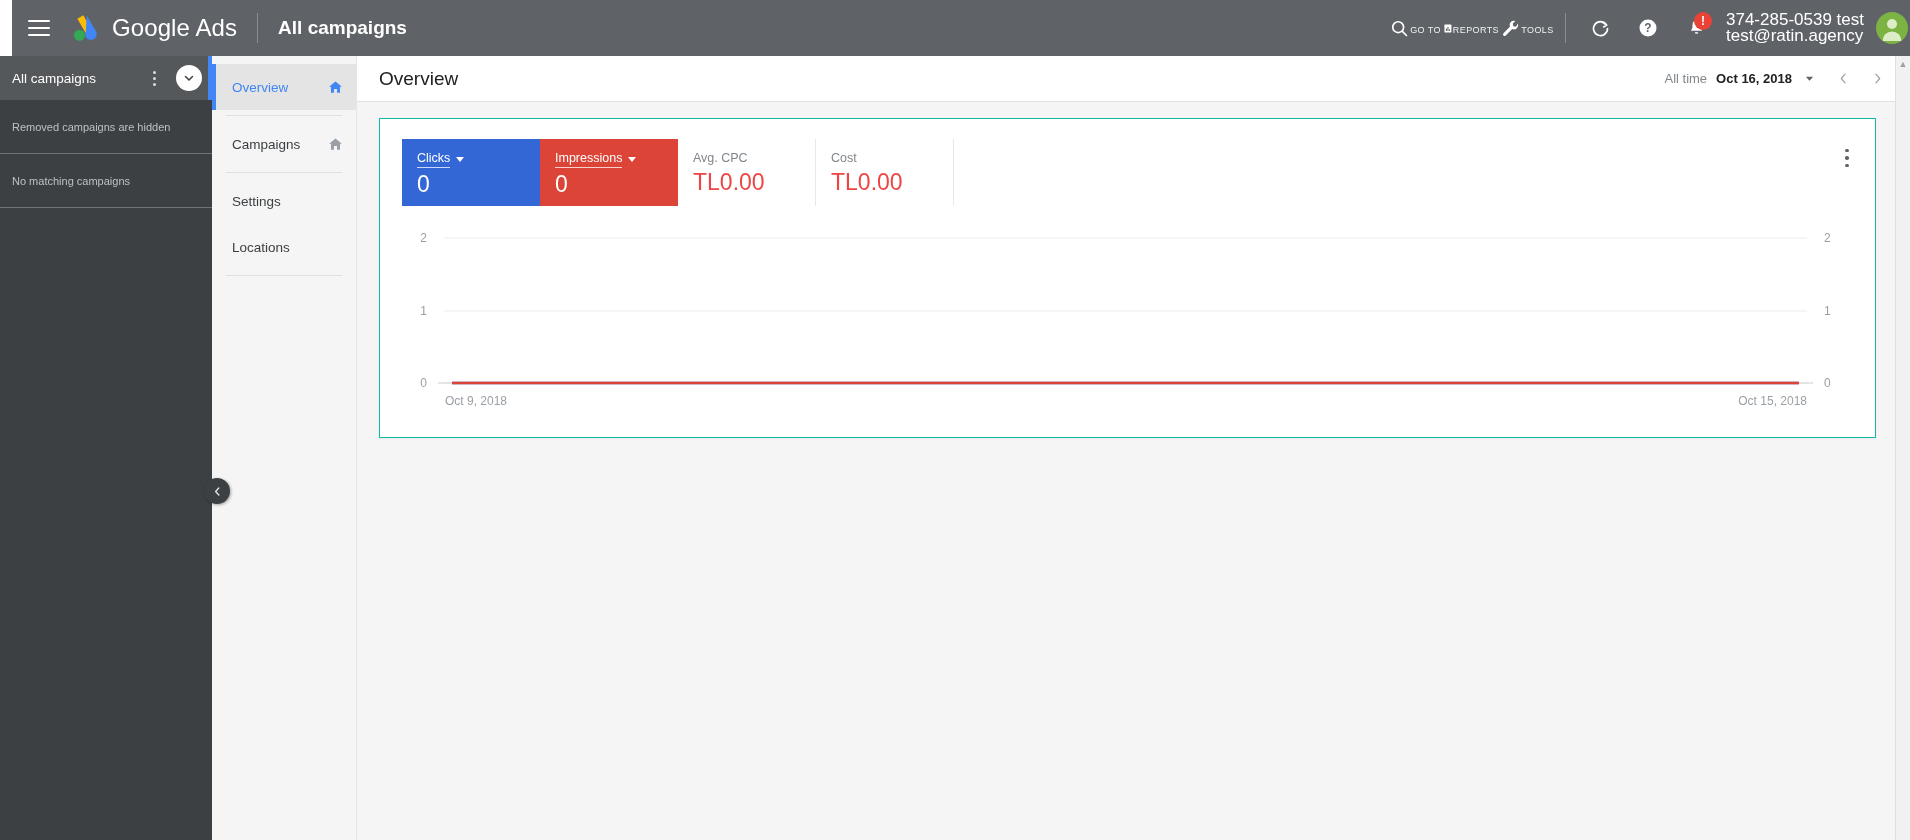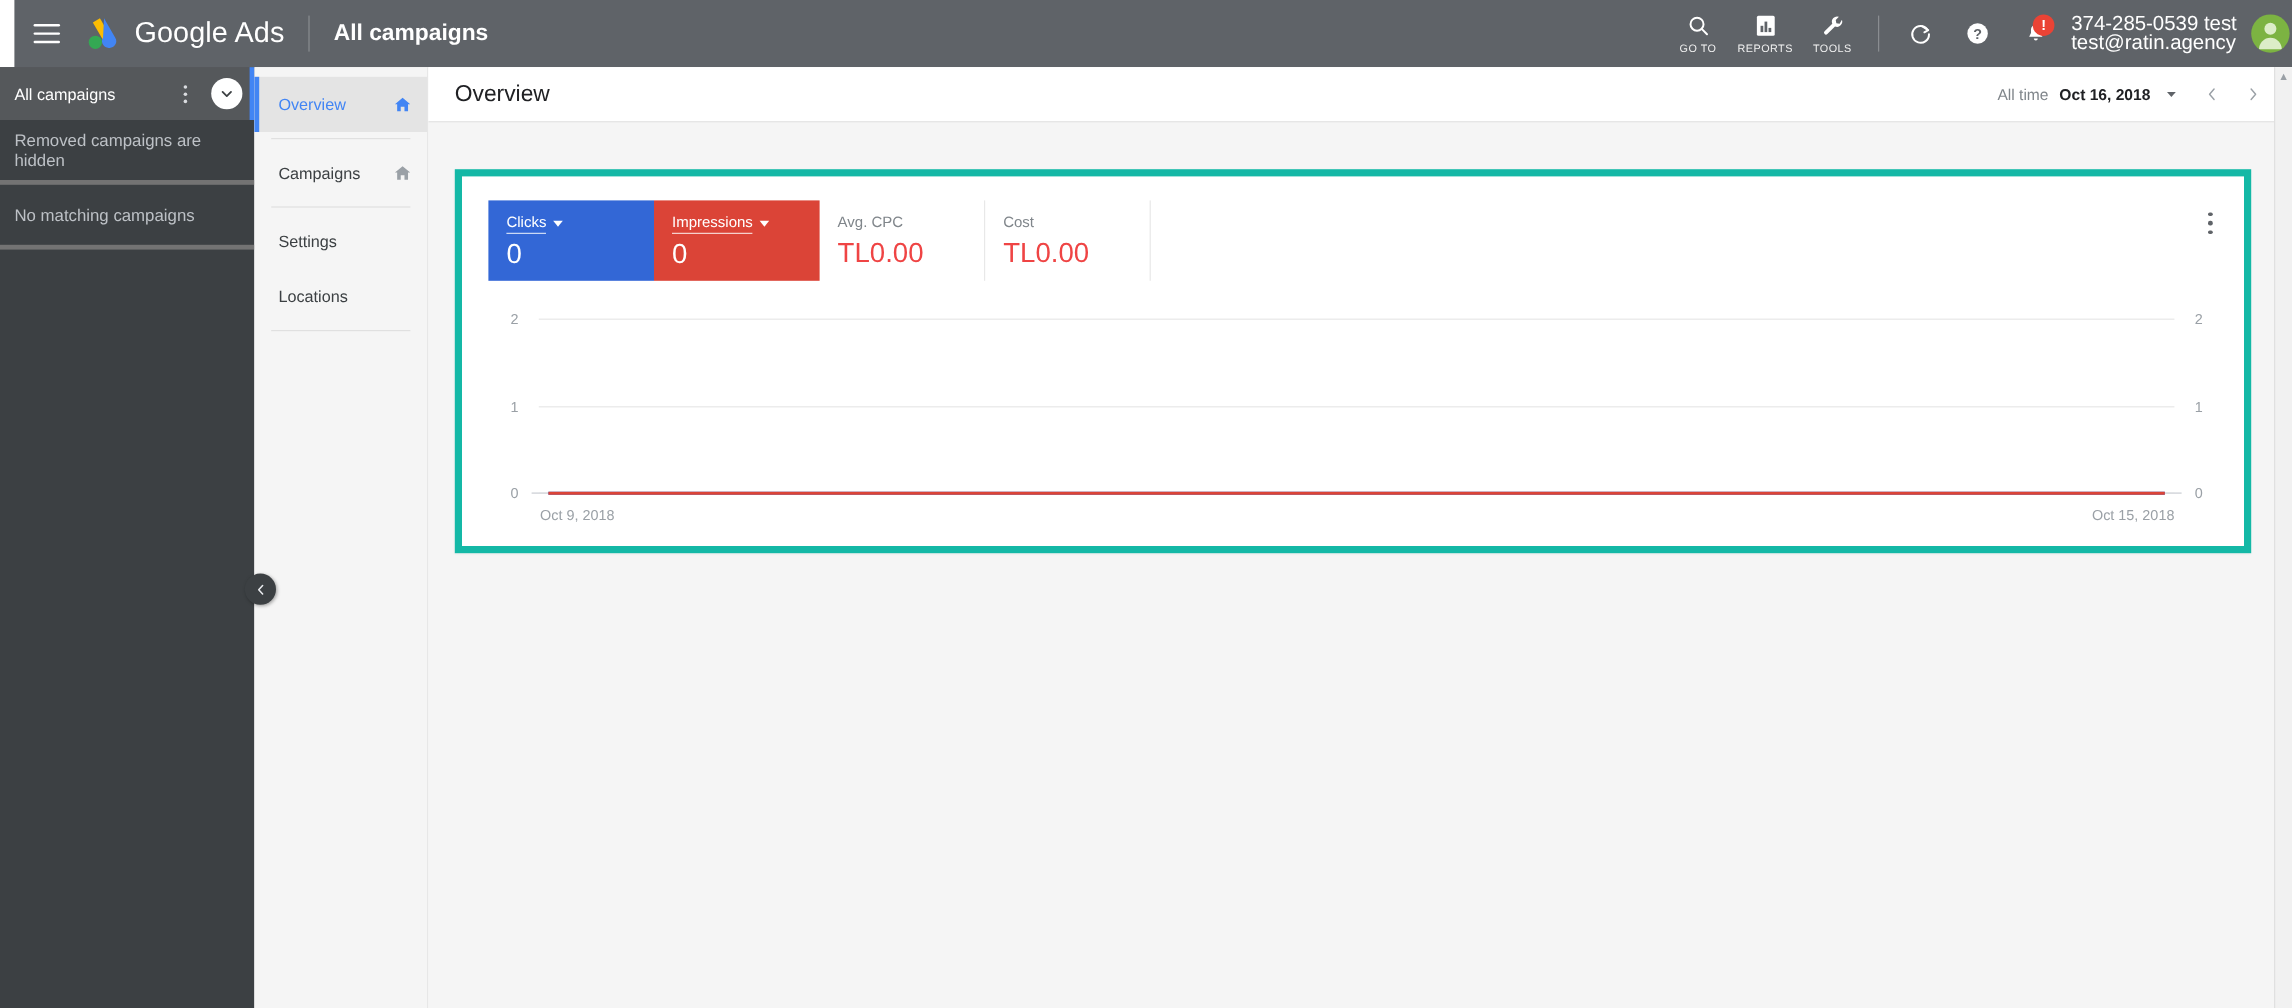--- a/index.html
+++ b/index.html
@@ -38,21 +38,21 @@
   }
   .page-ctx {
     color: #ffffff; font-size: 19px; font-weight: 700; white-space: nowrap;
   }
 
   .topbar-right {
     margin-left: auto; display: flex; align-items: center; height: 56px;
     padding-right: 14px;
   }
   .tb-icon-btn {
-    display: flex; flex-direction: column; align-items: center; justify-content: center;
+    display: flex; flex-direction: row; align-items: center; justify-content: center;
     width: 56px; height: 56px; cursor: pointer; color: #ffffff;
   }
   .tb-icon-btn .lbl {
     font-size: 9px; letter-spacing: .4px; margin-top: 3px; color: #f1f1f1;
   }
   .tb-sep { width: 1px; height: 30px; background: #8a8d91; margin: 0 10px; }
   .tb-plain-btn {
     width: 48px; height: 56px; display:flex; align-items:center; justify-content:center;
     cursor: pointer; position: relative;
   }
@@ -92,23 +92,23 @@
   .rail-kebab i { width:3px; height:3px; border-radius:50%; background:#dadce0; display:block; }
   .rail-chip {
     width: 26px; height: 26px; border-radius: 50%; background: #ffffff;
     display: flex; align-items: center; justify-content: center;
     margin-left: 10px; cursor: pointer;
   }
   .rail-accent {
     position: absolute; right: 0; top: 0; width: 4px; height: 44px; background: #4285f4;
   }
   .rail-note {
-    color: #bdc1c6; font-size: 14px; padding: 0 12px;
+    color: #bdc1c6; font-size: 11px; padding: 0 12px;
     height: 54px; display: flex; align-items: center;
-    border-bottom: 4px solid #737373;
+    border-bottom: 1px solid #737373;
   }
 
   
   .collapse-handle {
     position: absolute; left: 204px; top: 478px;
     width: 26px; height: 26px; border-radius: 50%;
     background: #3c4043;
     display: flex; align-items: center; justify-content: center;
     cursor: pointer; z-index: 6;
     box-shadow: 1px 1px 3px rgba(0,0,0,.35);
@@ -156,24 +156,24 @@
   .dr-value { color: #202124; font-weight: 700; }
   .dr-caret, .dr-prev, .dr-next {
     display: flex; align-items: center; justify-content: center;
     cursor: pointer;
   }
   .dr-caret { width: 34px; height: 36px; }
   .dr-prev, .dr-next { width: 34px; height: 36px; color: #9aa0a6; }
 
   
   .card {
-    position: absolute; left: 22px; top: 85px;
+    position: absolute; left: 22px; top: 62px;
     width: 1497px; height: 320px;
     background: #ffffff;
-    border: 6px solid #14b8a6;
+    border: 1px solid #14b8a6;
     box-shadow: 0 1px 2px rgba(0,0,0,0.06);
   }
   .metric-strip {
     display: flex; align-items: stretch;
     height: 67px; margin: 20px 0 0 22px;
     position: relative;
   }
   .metric {
     width: 138px; padding: 9px 0 0 15px;
     border-right: 1px solid #e8e8e8;

